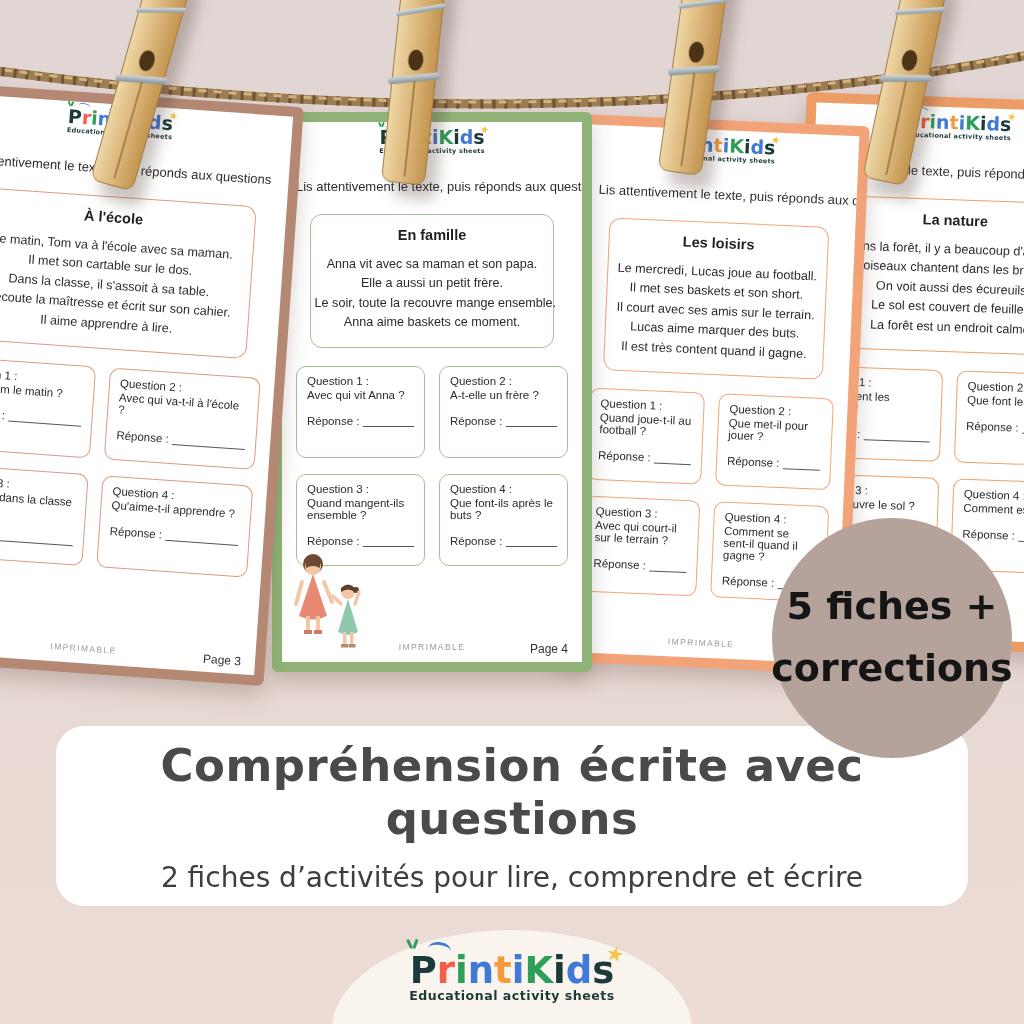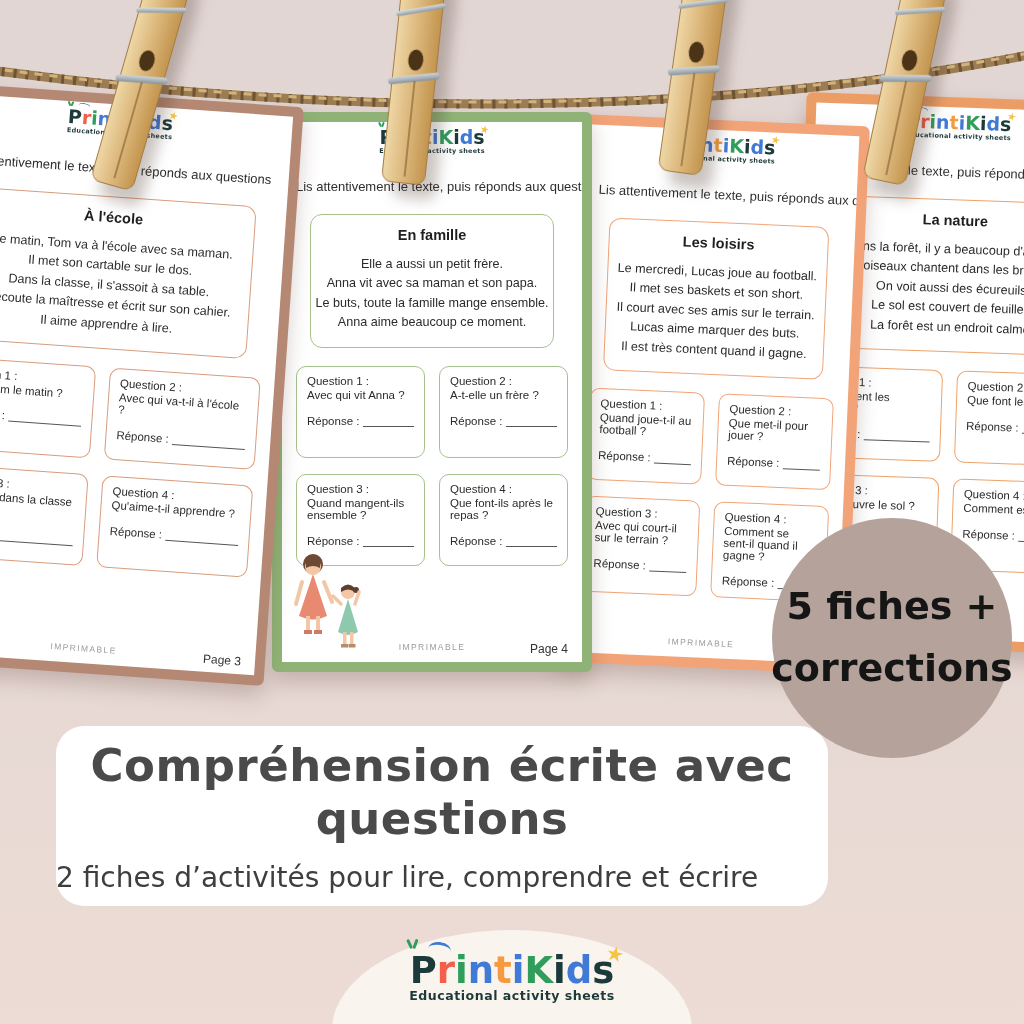--- a/index.html
+++ b/index.html
@@ -75,23 +75,23 @@
   .p3{left:672px;top:-36px;height:210px;transform:rotate(8deg);}
   .p4{left:884px;top:-30px;height:214px;transform:rotate(12deg);}
 
   
   .badge{position:absolute;left:750px;top:518px;width:240px;height:240px;border-radius:50%;
          z-index:20;display:flex;flex-direction:column;justify-content:center;align-items:center;
          font-family:"DejaVu Sans",sans-serif;font-weight:700;font-size:38px;color:#151515;
          line-height:1.62;margin-left:22px;}
 
   
-  .title-card{position:absolute;left:56px;top:726px;width:772px;height:180px;background:#ffffff;
+  .title-card{position:absolute;left:56px;top:726px;width:912px;height:180px;background:#ffffff;
               border-radius:28px;z-index:12;display:flex;flex-direction:column;justify-content:center;
-              align-items:flex-start;text-align:center;}
+              align-items:center;text-align:center;}
   .main-title{font-family:"DejaVu Sans",sans-serif;font-weight:700;font-size:45px;color:#4a4a4a;
               letter-spacing:.5px;}
   .sub-title{font-family:"DejaVu Sans",sans-serif;font-weight:500;font-size:28px;color:#3e3e3e;
              margin-top:16px;}
 
   
   .brand-ellipse{position:absolute;left:332px;top:930px;width:360px;height:200px;background:#f9f4ed;
                  border-radius:50%;z-index:16;text-align:center;padding-top:22px;box-sizing:border-box;}
 
   
@@ -177,24 +177,24 @@
             <i></i>
           </span>
         <span class="arc"></span>
         <span class="letters"><span style="color: rgb(29, 58, 58);">P</span><span style="color: rgb(242, 96, 76);">r</span><span style="color: rgb(47, 158, 91);">i</span><span style="color: rgb(64, 121, 214);">n</span><span style="color: rgb(245, 154, 64);">t</span><span style="color: rgb(64, 121, 214);">i</span><span style="color: rgb(47, 158, 91);">K</span><span style="color: rgb(29, 58, 58);">i</span><span style="color: rgb(64, 121, 214);">d</span><span style="color: rgb(29, 58, 58);">s</span></span>
         <span class="star">★</span>
         <span class="tag">Educational activity sheets</span>
       </div>
       <div class="instruction">Lis attentivement le texte, puis réponds aux questions</div>
       <div class="story-box">
         <div class="story-title">En famille</div>
+        <div class="story-line">Anna vit avec sa maman et son papa.</div>
         <div class="story-line">Elle a aussi un petit frère.</div>
-        <div class="story-line">Anna vit avec sa maman et son papa.</div>
-        <div class="story-line">Le buts, toute la famille mange ensemble.</div>
-        <div class="story-line">Anna aime beaucoup ce moment.</div>
+        <div class="story-line">Le soir, toute la recouvre mange ensemble.</div>
+        <div class="story-line">Anna aime baskets ce moment.</div>
       </div>
       <div class="qgrid">
         <div class="qbox">
           <div class="q-label">Question 1 :</div>
           <div class="q-text">Avec qui vit Anna ?</div>
           <div class="q-answer">
               <span>Réponse :</span>
               <span class="q-line"></span>
             </div>
         </div>
@@ -209,21 +209,21 @@
         <div class="qbox">
           <div class="q-label">Question 3 :</div>
           <div class="q-text">Quand mangent-ils ensemble ?</div>
           <div class="q-answer">
               <span>Réponse :</span>
               <span class="q-line"></span>
             </div>
         </div>
         <div class="qbox">
           <div class="q-label">Question 4 :</div>
-          <div class="q-text">Que font-ils après le repas ?</div>
+          <div class="q-text">Que font-ils après le buts ?</div>
           <div class="q-answer">
               <span>Réponse :</span>
               <span class="q-line"></span>
             </div>
         </div>
       </div>
       
       <svg class="fam-illus" viewBox="0 0 92 100">
         <ellipse cx="27" cy="12" rx="10" ry="10" fill="#6e4a35"></ellipse>
         <circle cx="27" cy="15" r="8" fill="#f3c7a6"></circle>

